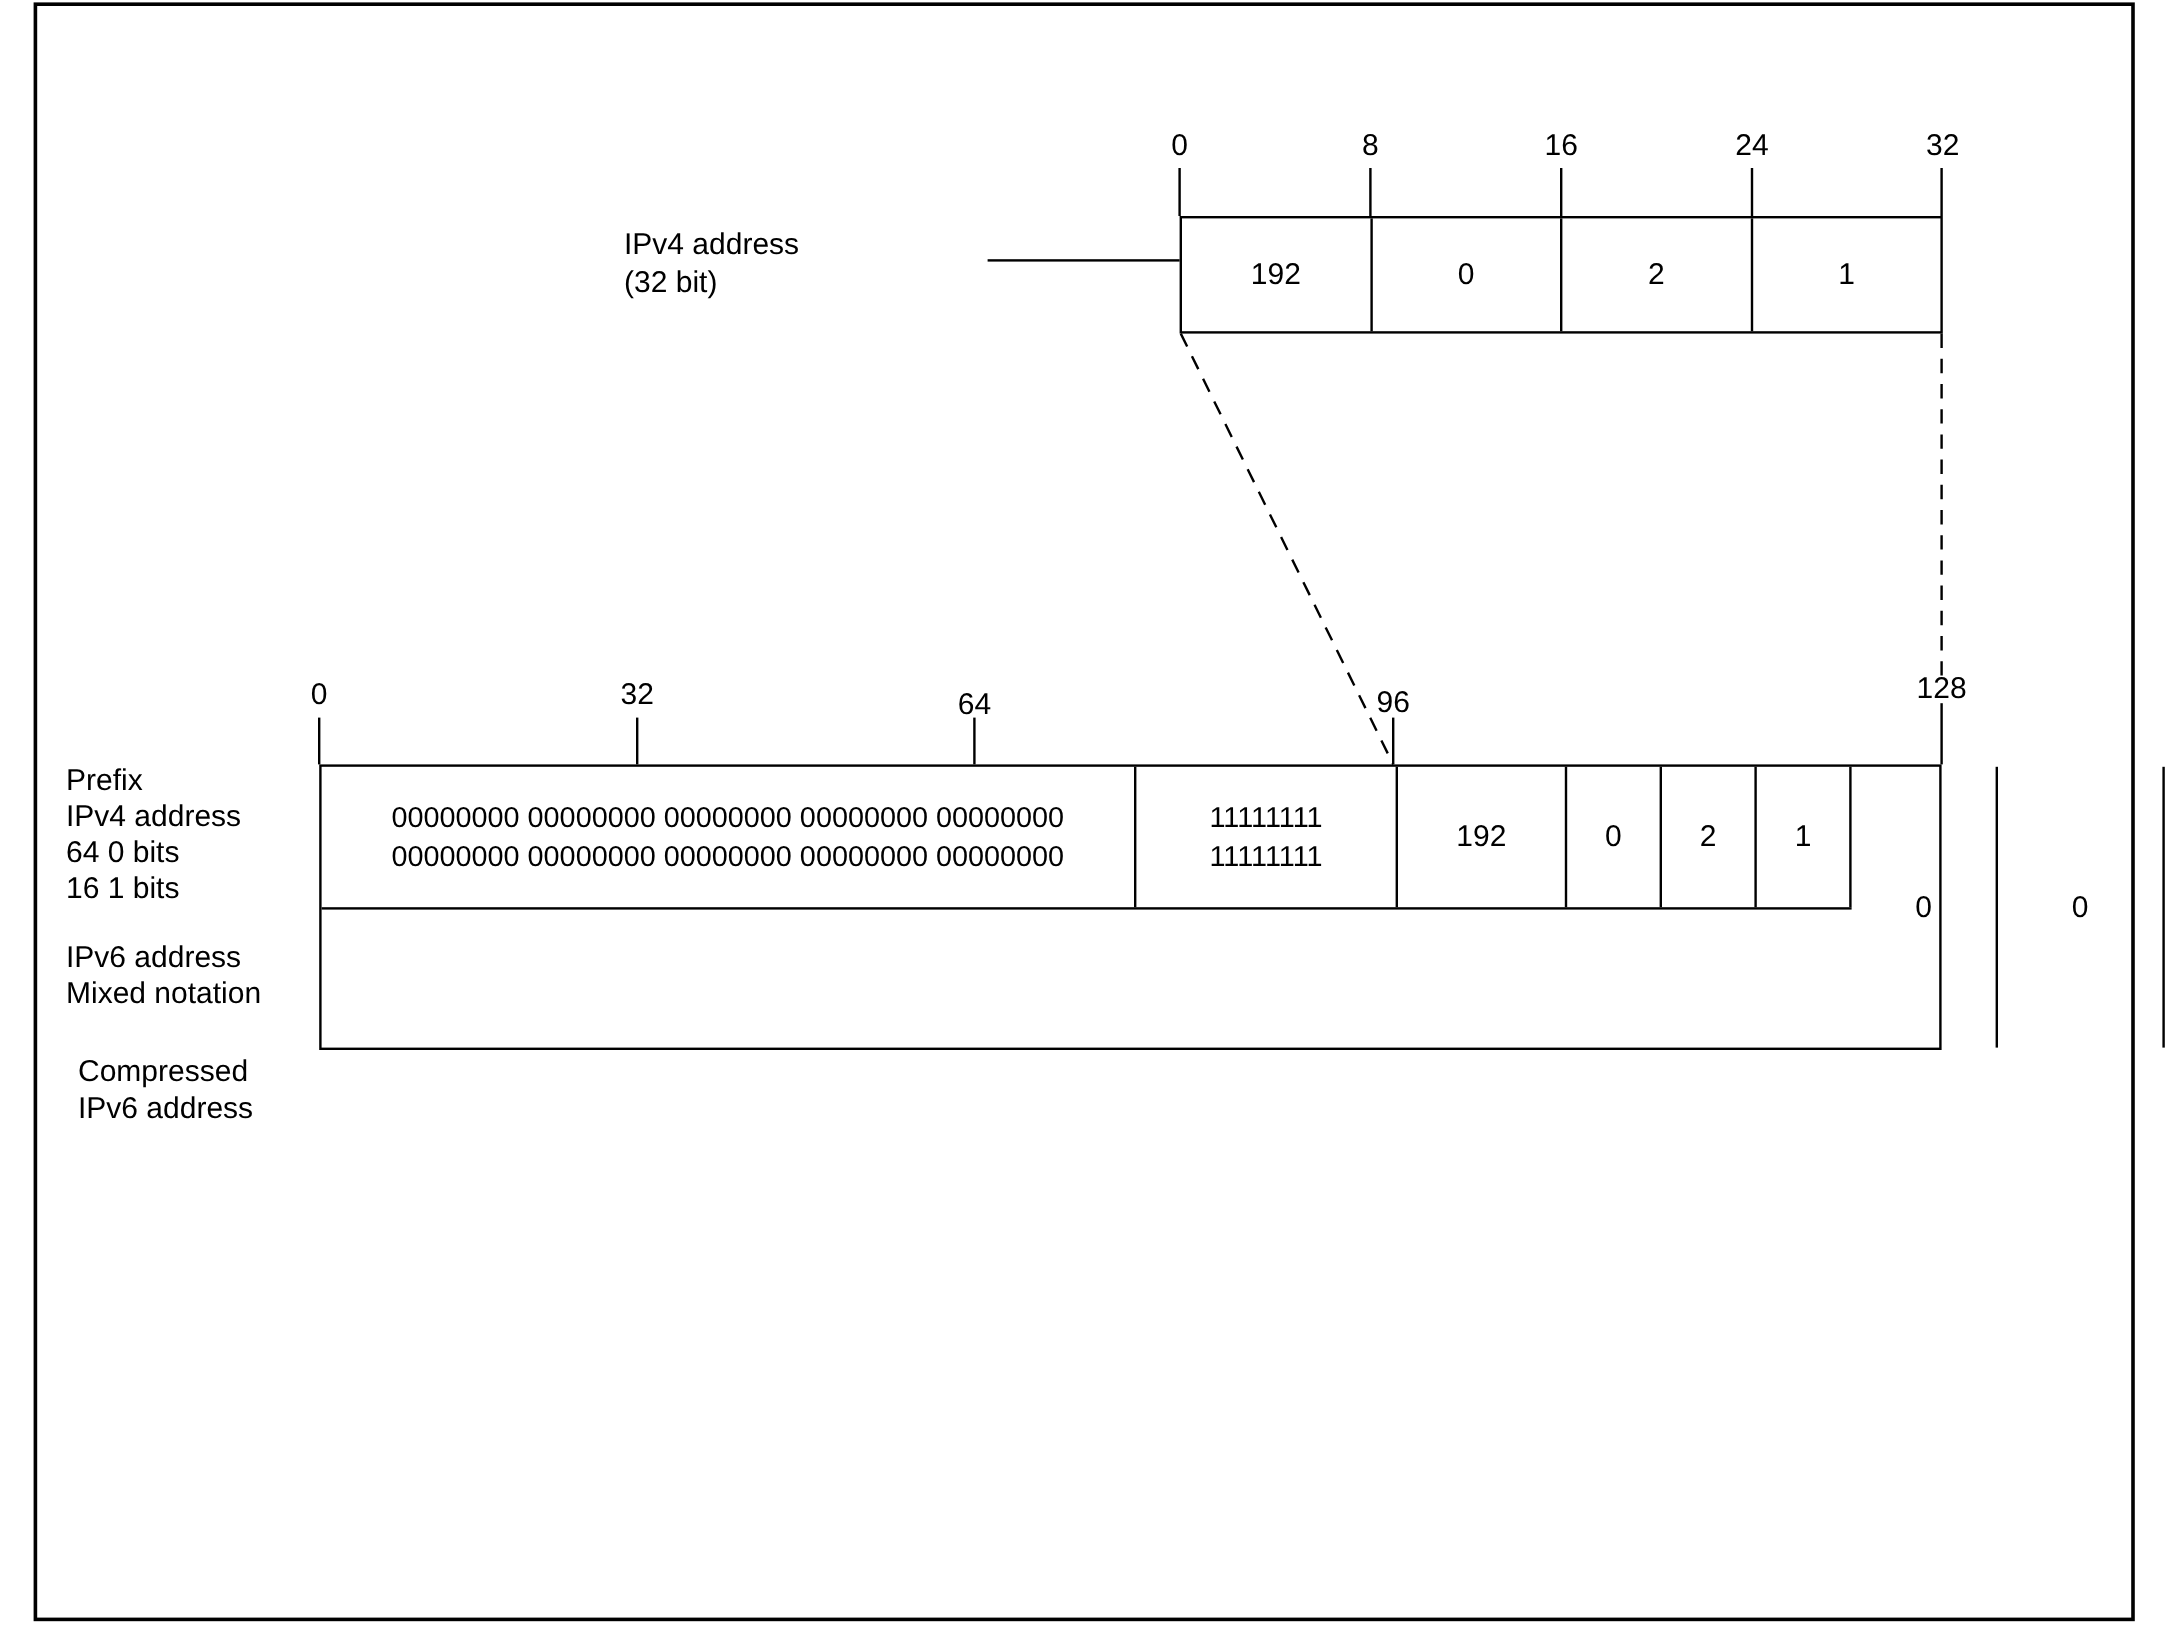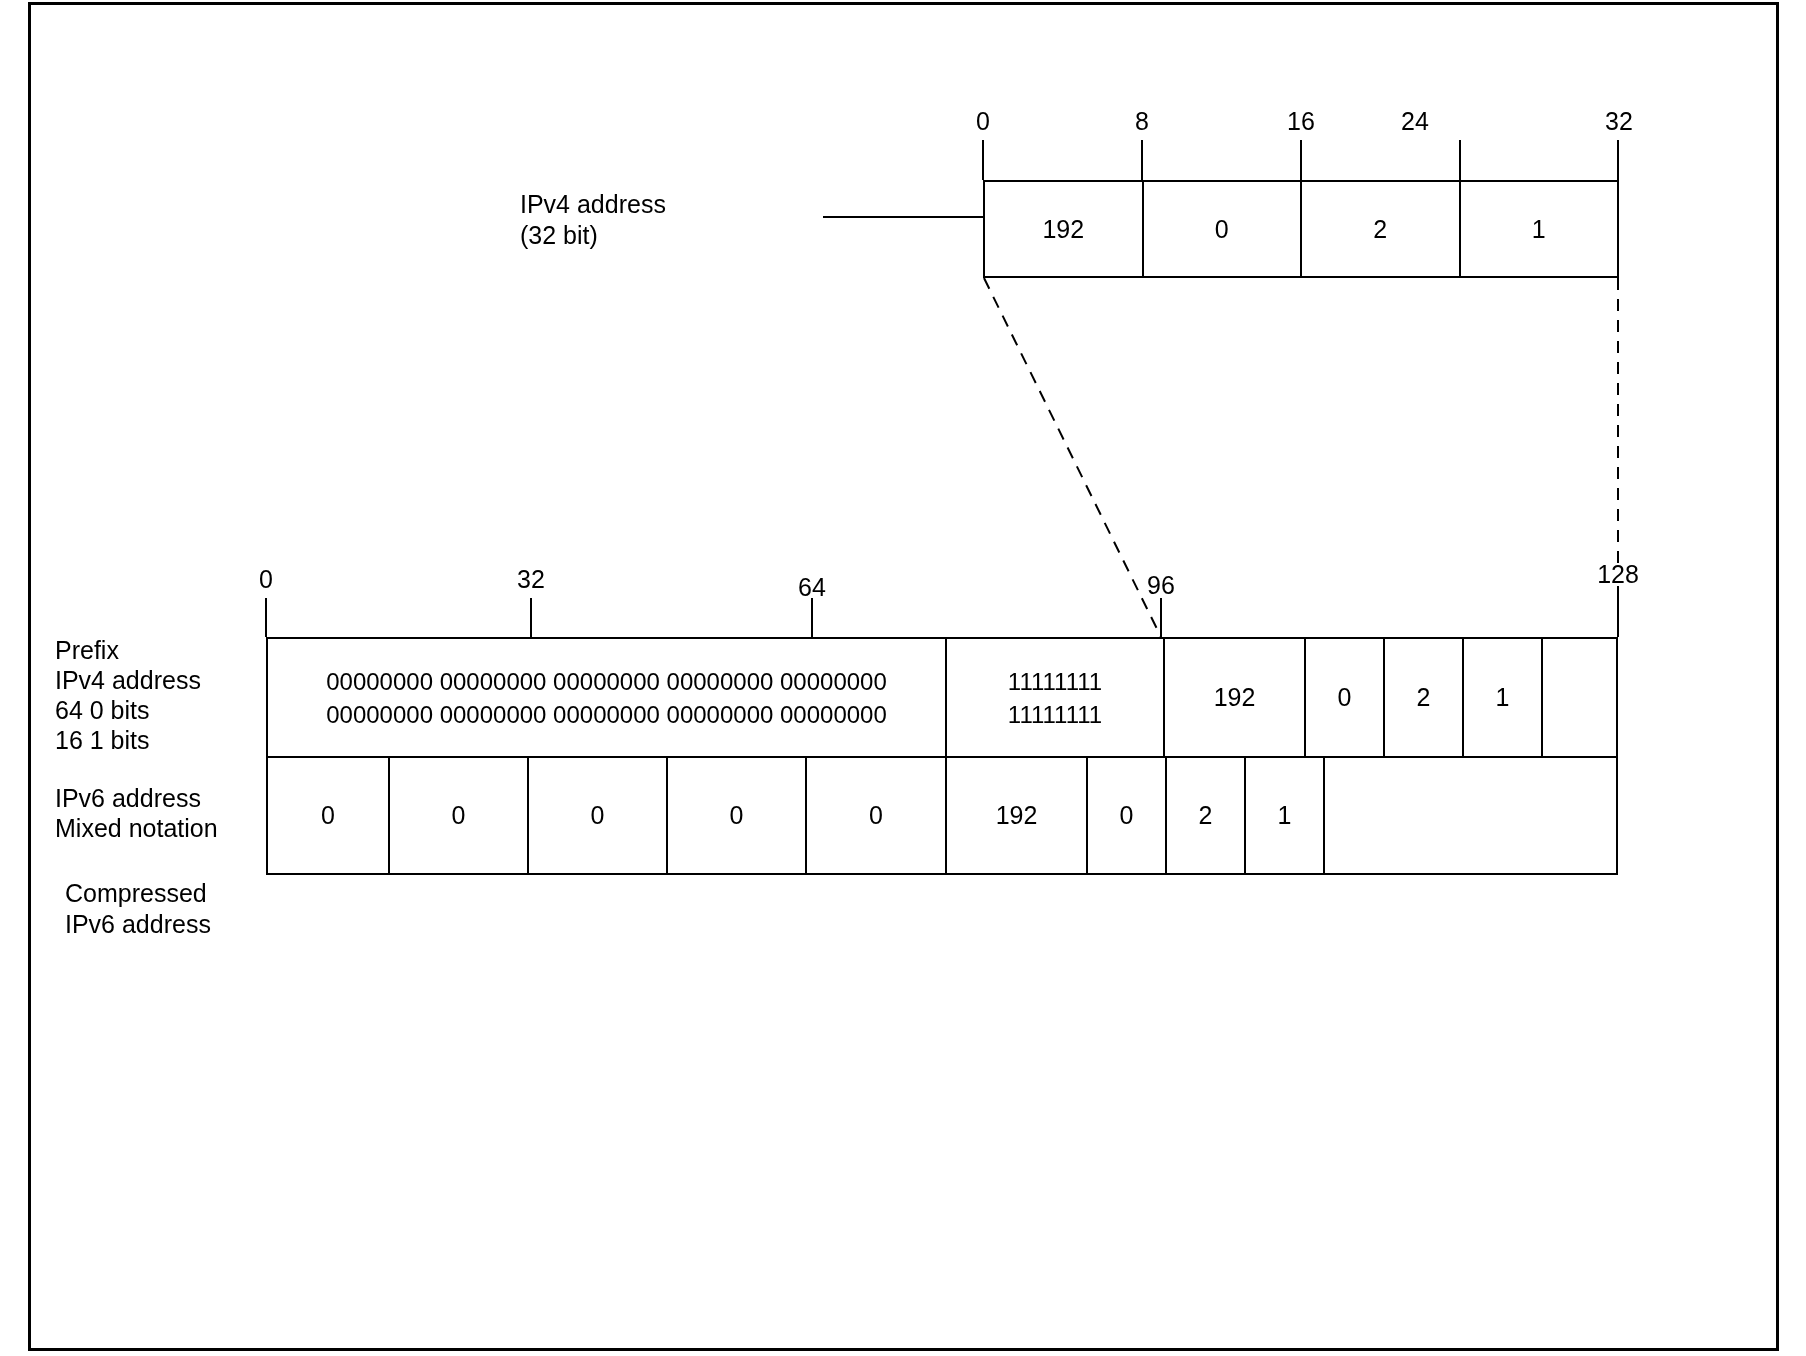--- a/index.html
+++ b/index.html
@@ -32,21 +32,21 @@
 
   <div class="abs lbl" style="left:520px;top:189px;width:290px;">
     <div>IPv4 address</div>
     <div>(32 bit)</div>
   </div>
   <div class="abs hline" style="left:823px;top:216px;width:160px;"></div>
 
   <div class="abs ticklbl" style="left:953px;top:106px;">0</div>
   <div class="abs ticklbl" style="left:1112px;top:106px;">8</div>
   <div class="abs ticklbl" style="left:1271px;top:106px;">16</div>
-  <div class="abs ticklbl" style="left:1385px;top:106px;">24</div>
+  <div class="abs ticklbl" style="left:1430px;top:106px;">24</div>
   <div class="abs ticklbl" style="left:1589px;top:106px;">32</div>
 
   <div class="abs vtick" style="left:982px;top:140px;height:40px;"></div>
   <div class="abs vtick" style="left:1141px;top:140px;height:40px;"></div>
   <div class="abs vtick" style="left:1300px;top:140px;height:40px;"></div>
   <div class="abs vtick" style="left:1459px;top:140px;height:40px;"></div>
   <div class="abs vtick" style="left:1617px;top:140px;height:40px;"></div>
 
   <div class="abs box row" style="left:983px;top:180px;width:636px;height:98px;">
     <div class="cell first" style="flex:1;">192</div>
@@ -75,21 +75,21 @@
   </div>
   <div class="abs lbl" style="left:55px;top:783px;width:220px;line-height:30px;">
     <div>IPv6 address</div>
     <div>Mixed notation</div>
   </div>
   <div class="abs lbl" style="left:65px;top:878px;width:220px;line-height:31px;">
     <div>Compressed</div>
     <div>IPv6 address</div>
   </div>
 
-  <div class="abs box" style="left:266px;top:637px;width:1352px;height:238px;display:flex;flex-direction:column;">
+  <div class="abs box" style="left:266px;top:637px;width:1352px;height:238px;display:flex;flex-direction:row;">
 
     <div class="row" style="height:119px;border-bottom:2px solid #000;box-sizing:border-box;">
       <div class="cell first bincell" style="width:677px;">
         <div>00000000 00000000 00000000 00000000 00000000</div>
         <div>00000000 00000000 00000000 00000000 00000000</div>
       </div>
       <div class="cell bincell" style="width:218px;">
         <div>11111111</div>
         <div>11111111</div>
       </div>

